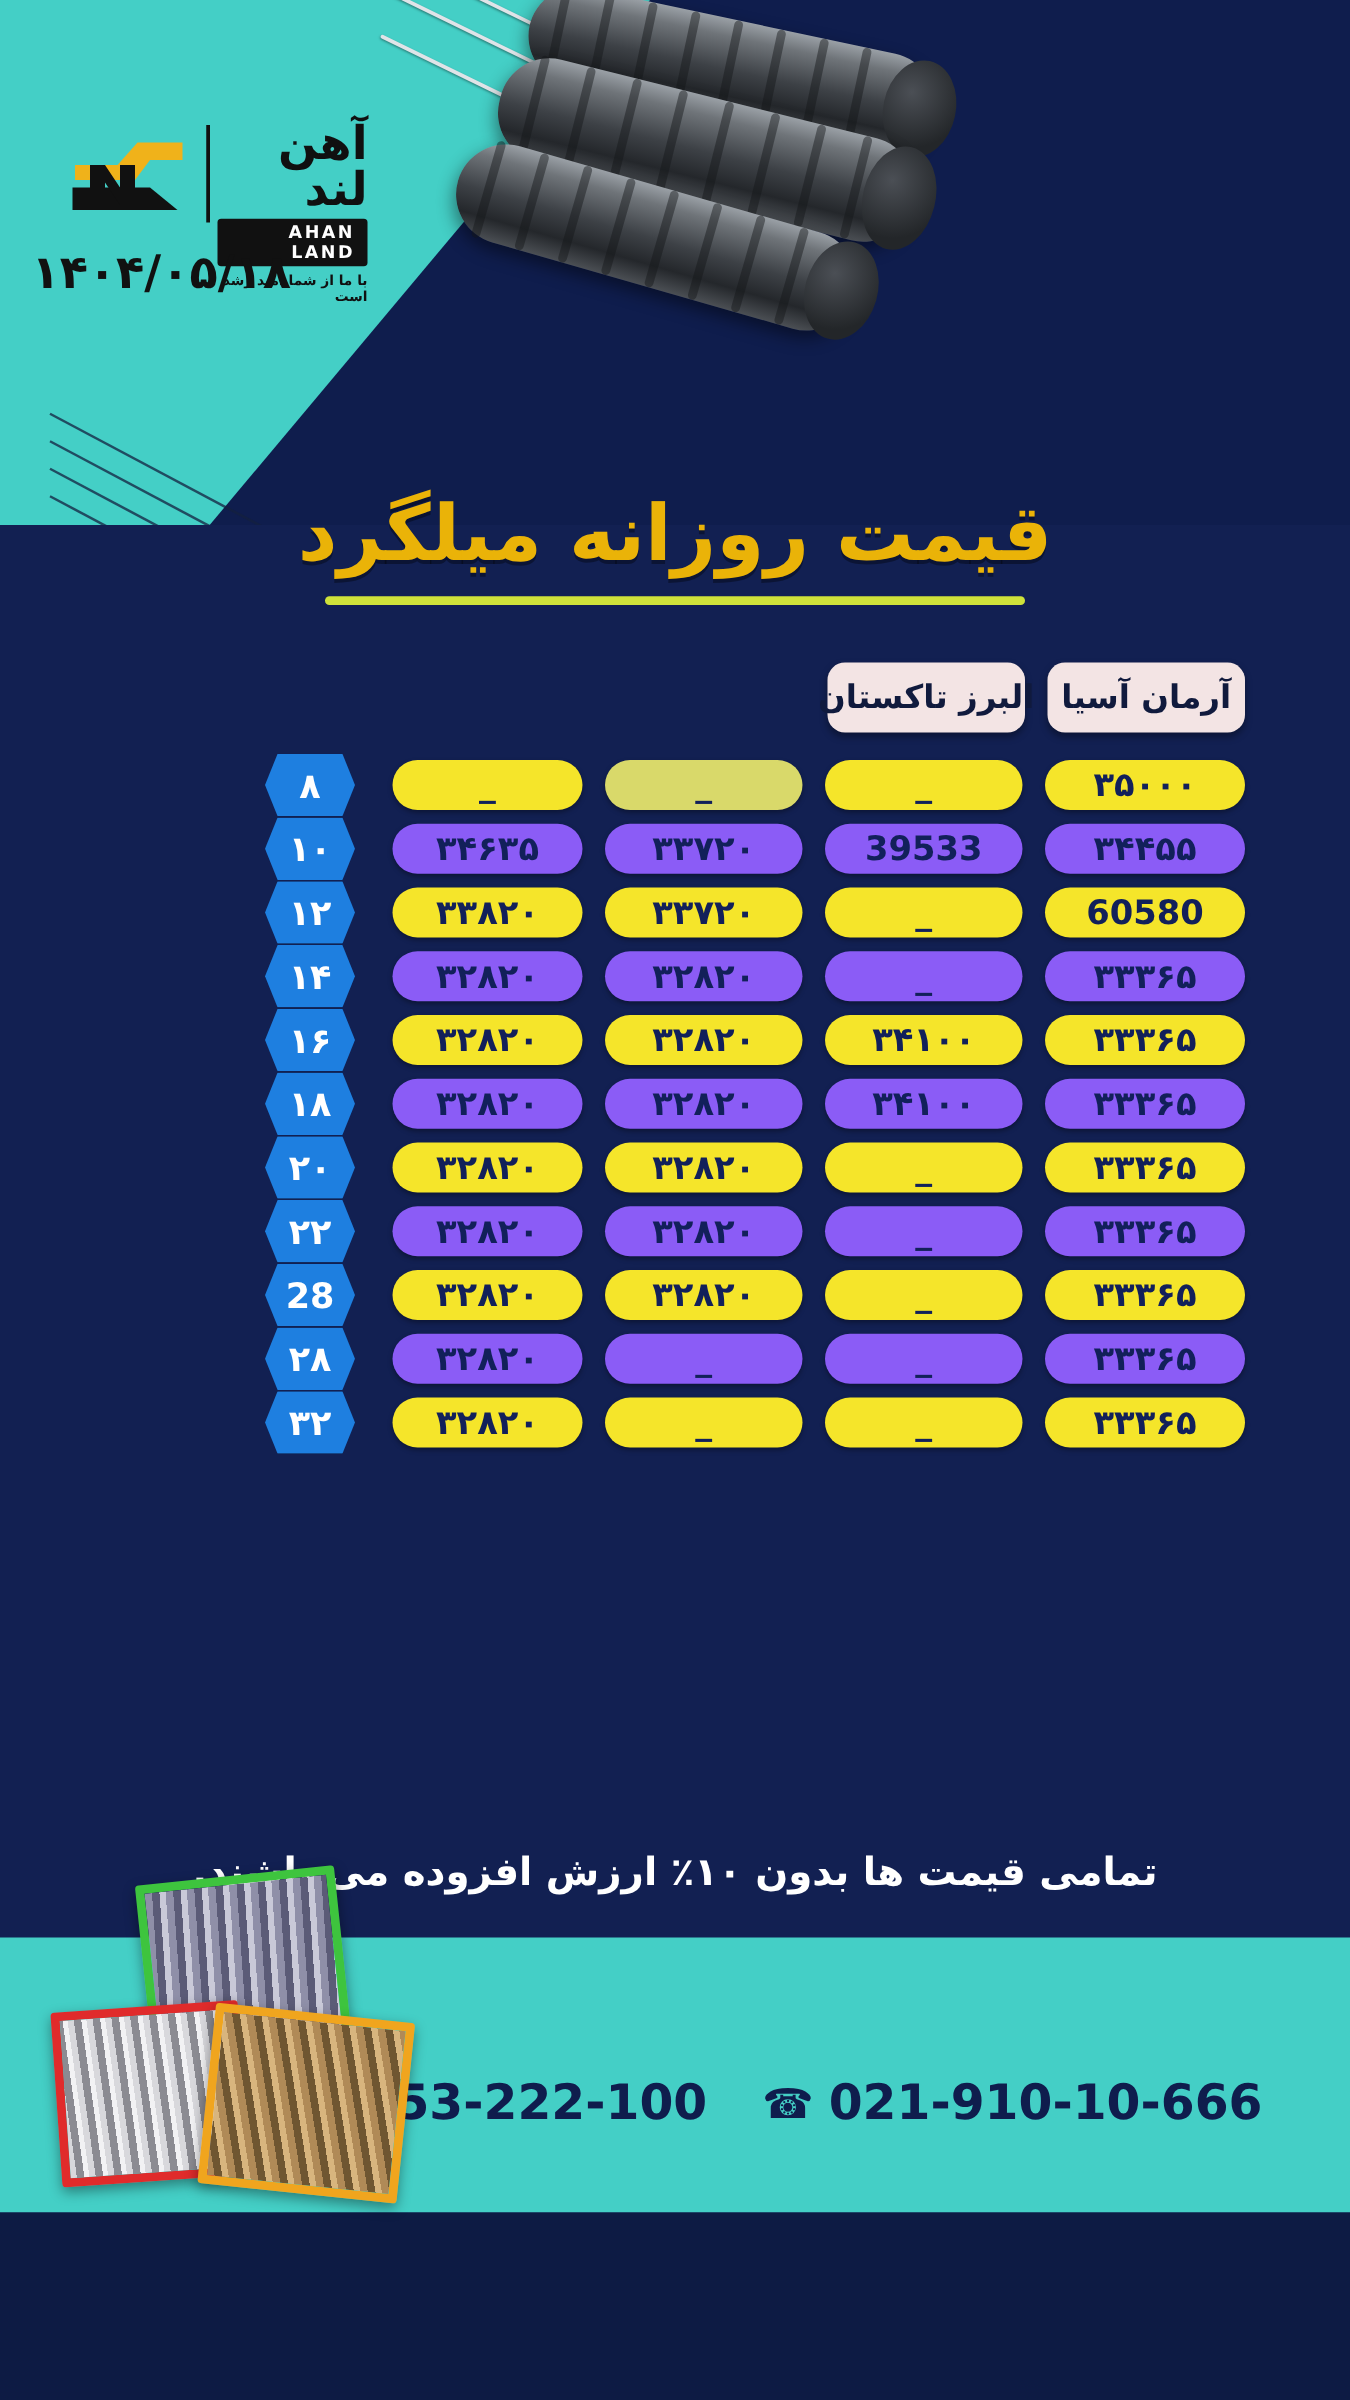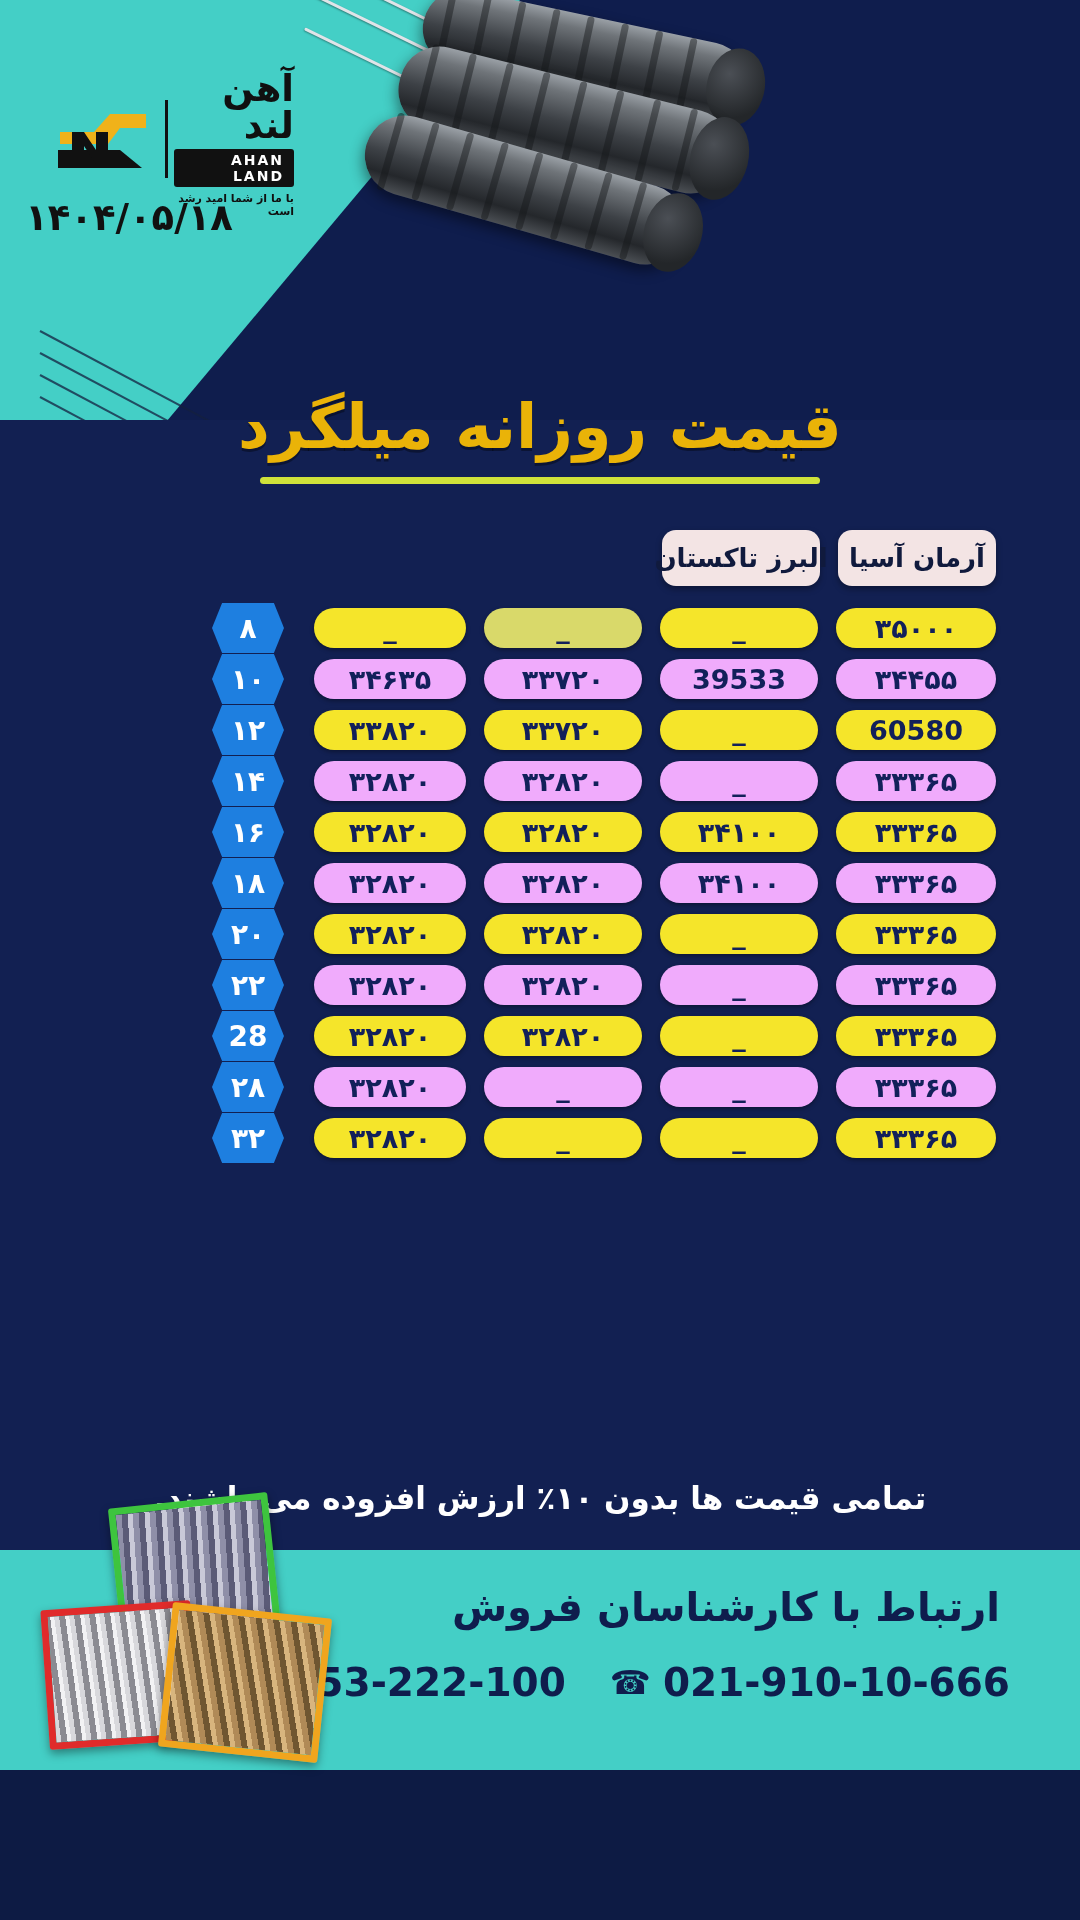--- a/index.html
+++ b/index.html
@@ -49,21 +49,21 @@
     border-radius: 50%;
     background: radial-gradient(circle at 35% 35%, #4b4f55, #232629 70%);
   }
   .rib { position:absolute; top:0; height:100%; width:7px; background:rgba(20,22,25,.45); border-radius:4px; }
   .wire { position:absolute; height:3px; background:#dfe4e8; border-radius:2px; box-shadow:0 1px 2px rgba(0,0,0,.4); }
 
   
   .logo-box { position: absolute; top: 96px; left: 24px; width: 270px; height: 110px; }
   .logo-left {
     position: absolute; right: 0; top: 0; width: 120px; height: 96px;
-    display: flex; flex-direction: column; align-items: center; justify-content: center;
+    display: flex; flex-direction: column; align-items: center; 
   }
   .logo-name {
     font-size: 37px; font-weight: 800; color: #101010; letter-spacing: -1px; line-height: 1;
   }
   .logo-en {
     margin-top: 5px; background: #111; color: #fff; font-size: 14px; font-weight: 700;
     letter-spacing: 2px; padding: 3px 10px; border-radius: 3px;
   }
   .logo-slogan { margin-top: 5px; font-size: 11px; color: #101010; font-weight: 700; }
   .logo-sep { position: absolute; right: 126px; top: 4px; width: 3px; height: 78px; background: #111; }
@@ -101,21 +101,21 @@
   .head-cell.w4 { width: 152px; }
   .head-spacer { width: 86px; }
 
   .row { display: flex; align-items: center; gap: 18px; height: 48px; margin-bottom: 3px; }
   .cell {
     width: 150px; height: 40px; border-radius: 20px;
     display: flex; align-items: center; justify-content: center;
     font-size: 27px; font-weight: 800; color: #12205a;
     box-shadow: 0 2px 4px rgba(0,0,0,.35);
   }
-  .cell.white { background: #f0abfc; }
+  .cell.white { background: #8b5cf6; }
   .cell.yellow { background: #f5e52a; }
   .cell.olive { background: #d9d96a; }
   .size-badge {
     width: 72px; height: 50px; margin-right: 12px;
     background: #1e7fe0; color: #ffffff;
     display: flex; align-items: center; justify-content: center;
     font-size: 28px; font-weight: 800;
     clip-path: polygon(14% 0, 86% 0, 100% 50%, 86% 100%, 14% 100%, 0 50%);
     box-shadow: 0 2px 4px rgba(0,0,0,.4);
   }
@@ -323,21 +323,20 @@
           <div class="size-badge">۳۲</div>
         </div>
       </div>
   </div>
 
   <div class="note">تمامی قیمت ها بدون ۱۰٪ ارزش افزوده می باشند.</div>
 
   <div class="bottom-band"></div>
   <div class="footer-dark"></div>
 
-  <div class="contact-title">ارتباط با کارشناسان فروش</div>
   <div class="phones">
     <div class="phone">
       <span class="ic">☎</span>
       <span>021-910-10-666</span>
     </div>
     <div class="phone">
       <span class="ic">☎</span>
       <span>061-53-222-100</span>
     </div>
   </div>

